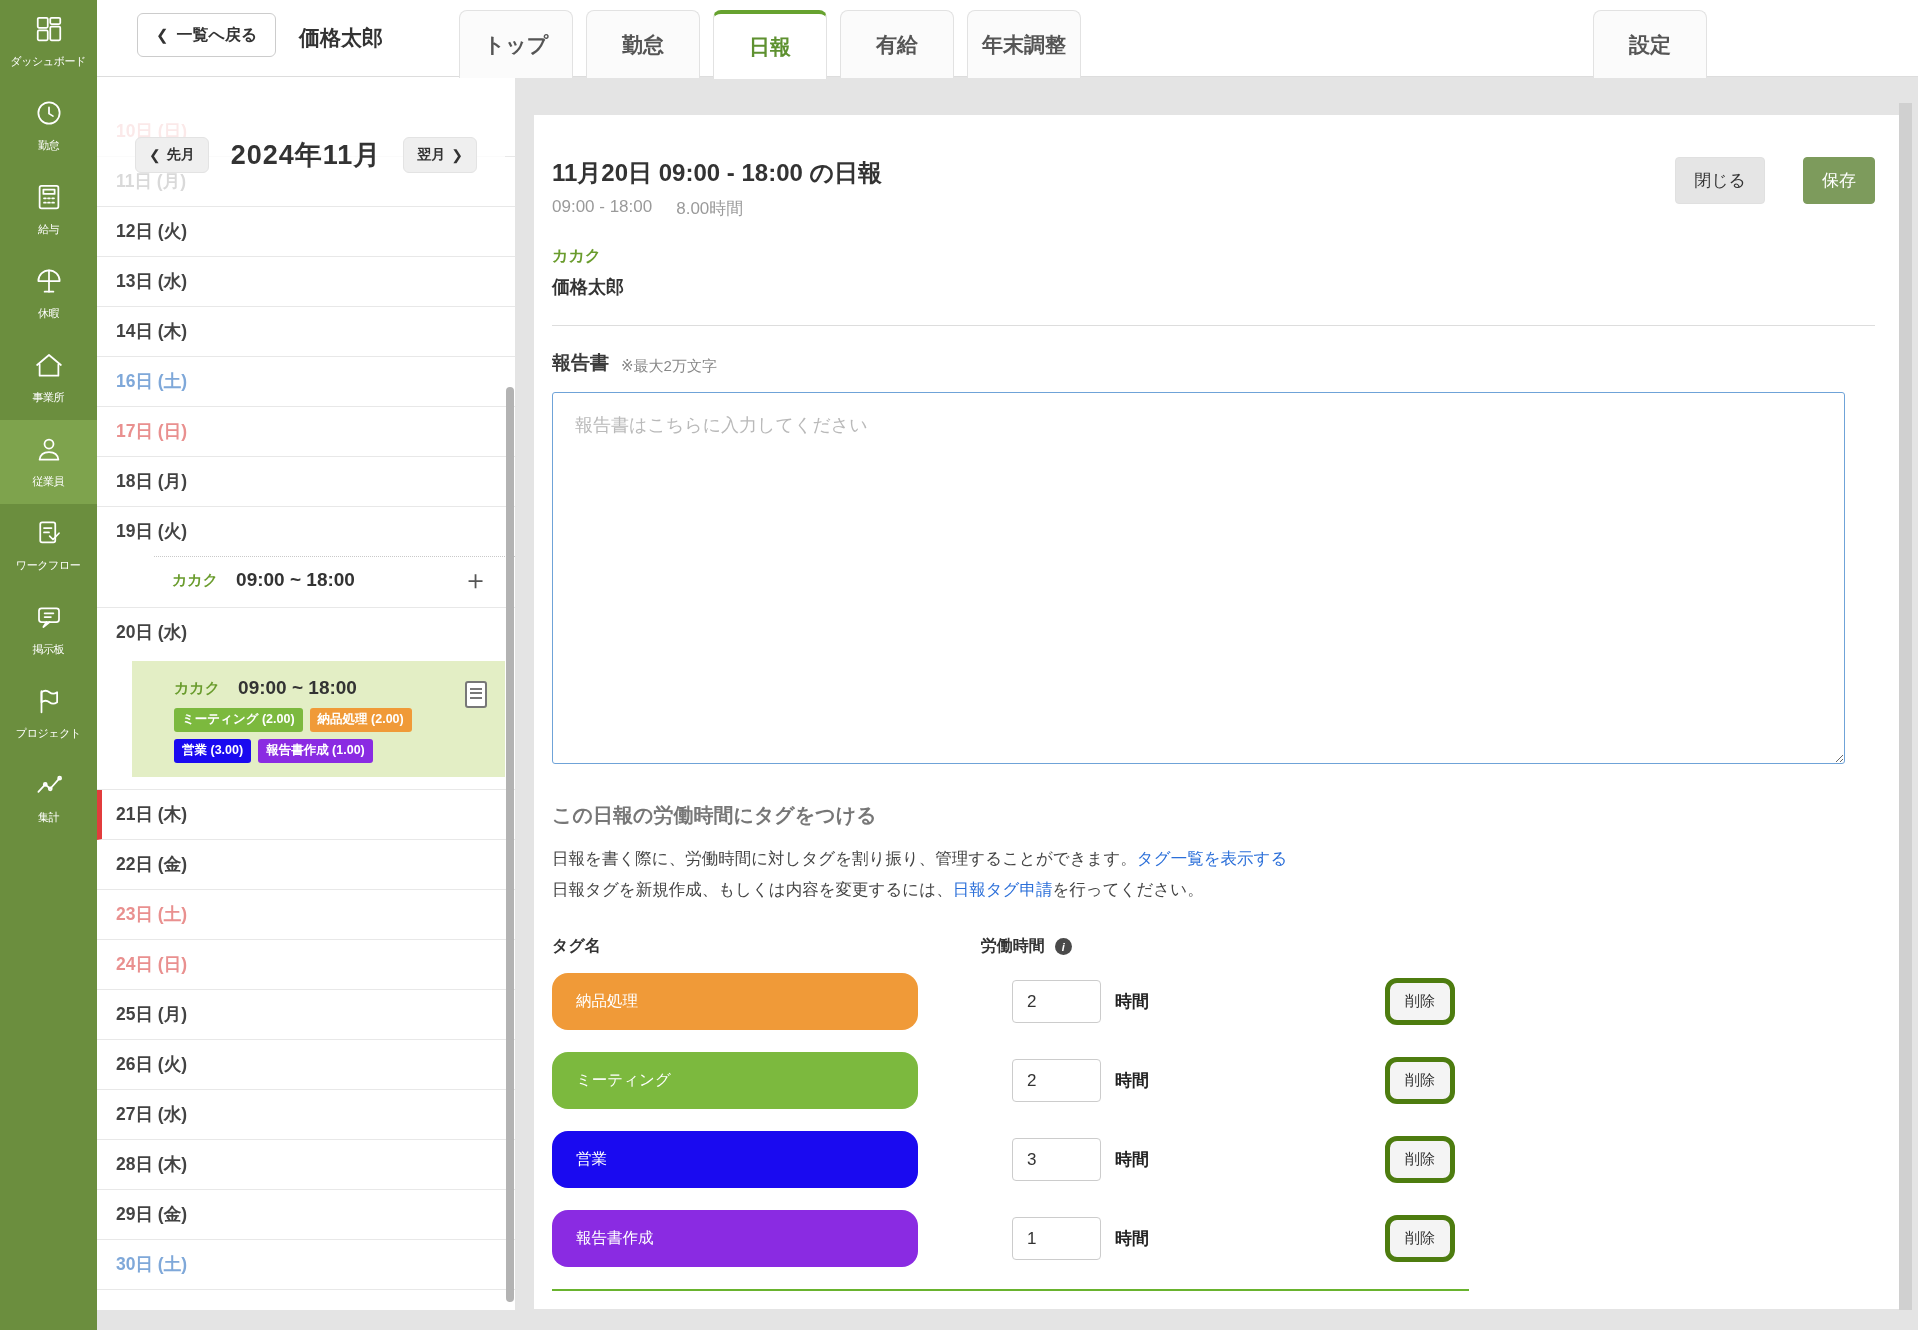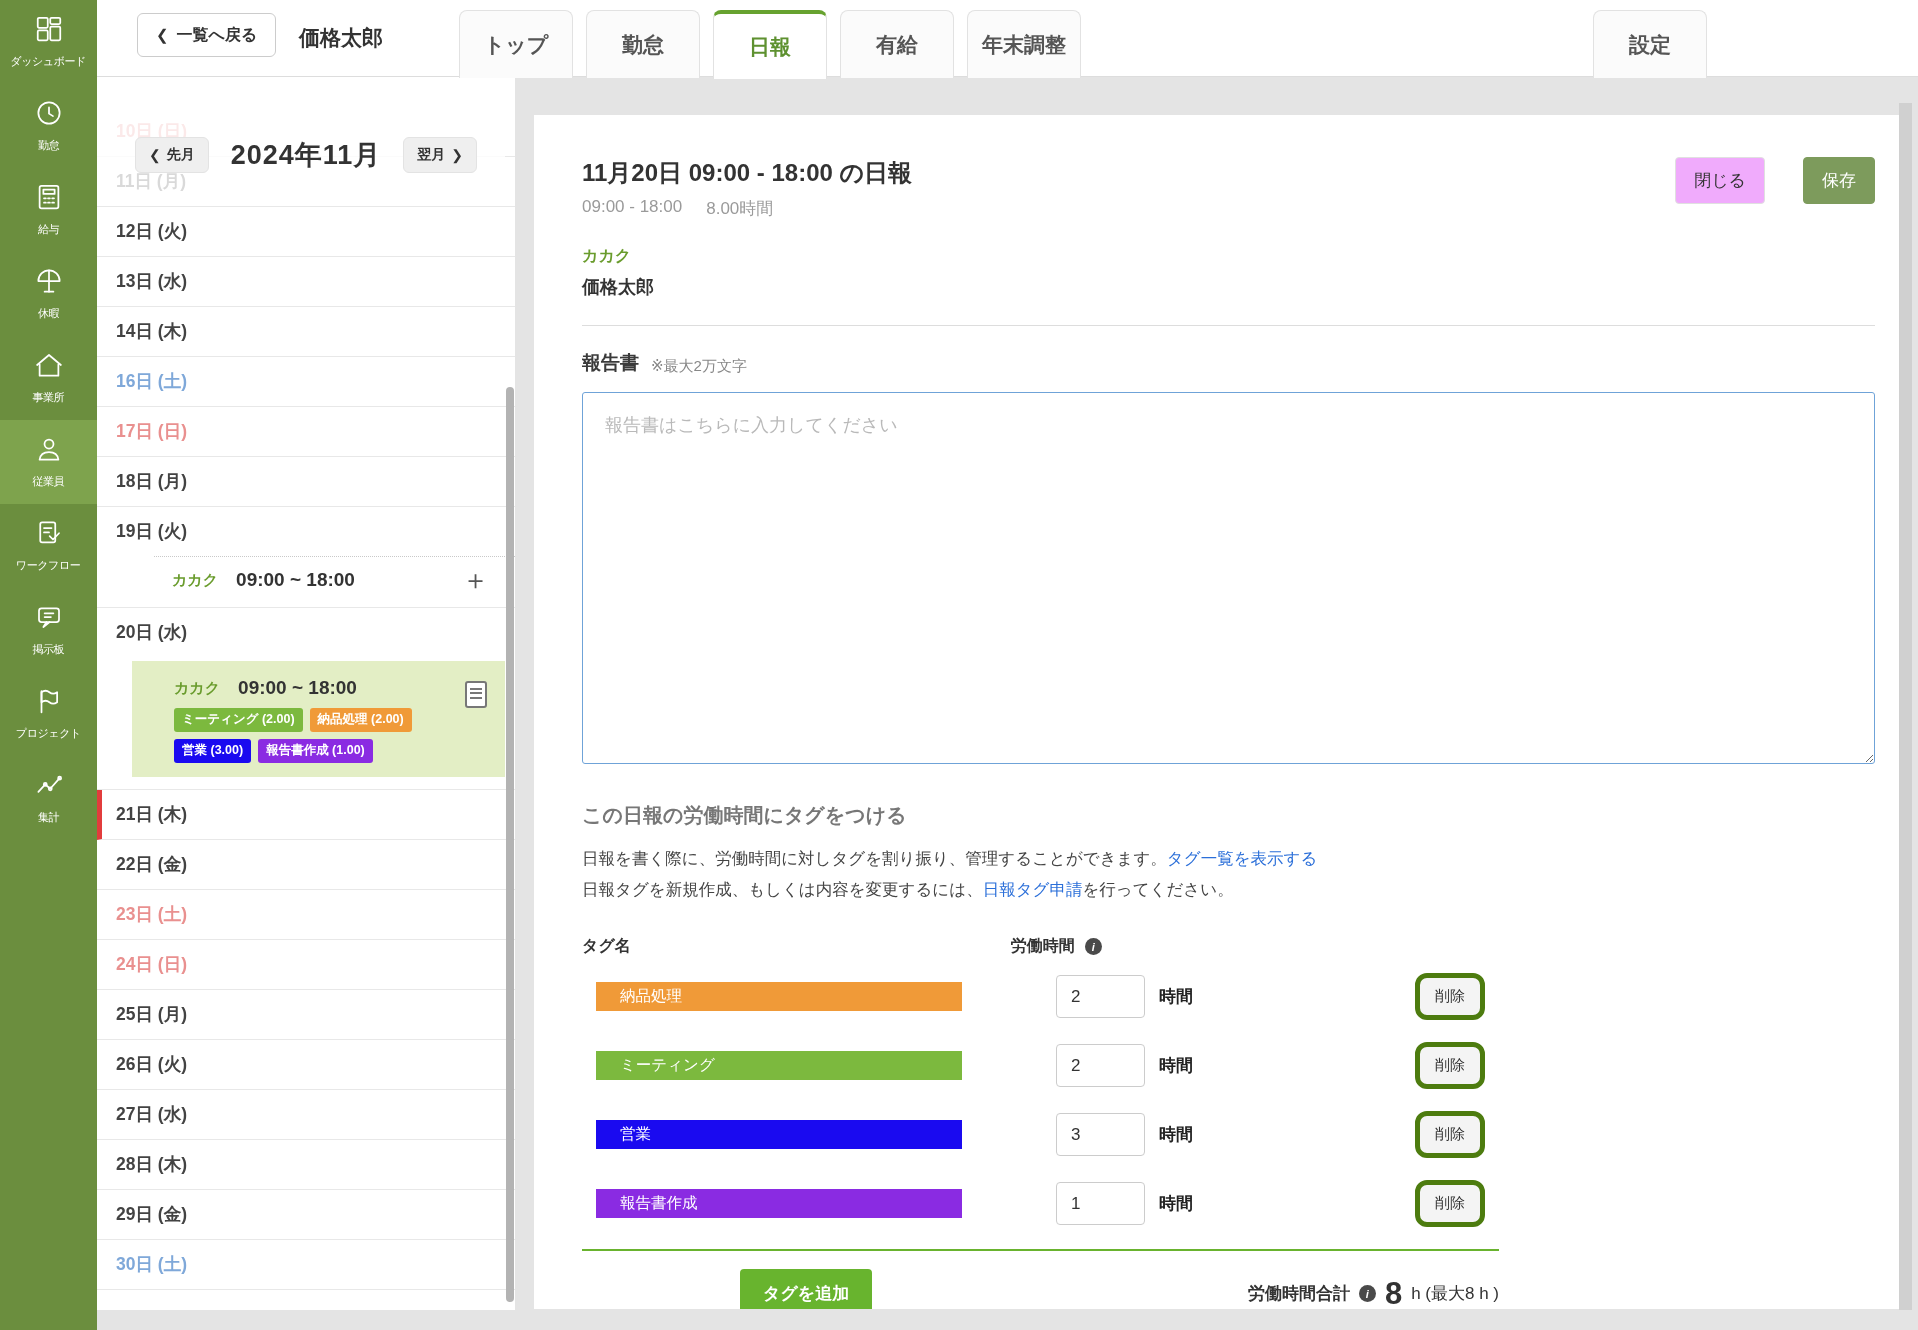--- a/index.html
+++ b/index.html
@@ -47,44 +47,44 @@
   .chips { display:flex; flex-wrap:wrap; gap:7px; margin-top:9px; max-width:300px; }
   .chip { color:#fff; font-size:12.5px; font-weight:600; padding:3px 8px 4px; border-radius:3px; white-space:nowrap; }
 
   
   .month-head { position:absolute; left:0; top:38px; right:10px; height:80px; background:rgba(255,255,255,.8); display:flex; align-items:center; padding-left:38px; z-index:5; }
   .nav-btn { background:#efefef; border:1px solid #e3e3e3; border-radius:6px; padding:8px 13px; font-size:14px; font-weight:bold; color:#333; display:flex; align-items:center; gap:6px; cursor:pointer; font-family:inherit; }
   .month-title { font-size:27px; font-weight:bold; color:#333; margin:0 22px; letter-spacing:1px; }
 
   
   .main-scroll { position:absolute; left:1802px; width:13px; top:26px; bottom:20px; background:#d0d0d0; cursor:pointer; }
-  .card { position:absolute; left:437px; top:38px; width:1365px; bottom:21px; background:#fff; padding:42px 24px 0 48px; overflow:hidden; }
+  .card { position:absolute; left:437px; top:38px; width:1365px; bottom:21px; background:#fff; padding:42px 24px 0 18px; overflow:hidden; }
   .card-head { display:flex; align-items:flex-start; }
   .card-title { font-size:24px; font-weight:bold; color:#333; }
   .head-btns { margin-left:auto; display:flex; gap:10px; }
-  .btn-close { background:#f0abfc; border:1px solid #e0e0e0; border-radius:4px; padding:11px 18px; font-size:17px; color:#333; cursor:pointer; font-family:inherit; }
+  .btn-close { background:#e5e5e5; border:1px solid #e0e0e0; border-radius:4px; padding:11px 18px; font-size:17px; color:#333; cursor:pointer; font-family:inherit; }
   .btn-save { background:#7d9b5c; border:1px solid #7d9b5c; border-radius:4px; padding:11px 18px; font-size:17px; color:#fff; cursor:pointer; font-family:inherit;margin-left:28px; }
   .card-sub { margin-top:8px; font-size:17px; color:#9a9a9a; display:flex; gap:24px; }
   .office-line { margin-top:26px; color:#6a9c2d; font-size:16px; font-weight:600; }
   .emp-line { margin-top:8px; font-size:18px; font-weight:bold; color:#333; }
   .hr { border:none; border-top:1px solid #ddd; margin-top:26px; }
   .rep-label-row { margin-top:24px; display:flex; align-items:flex-end; gap:12px; }
   .rep-label { font-size:19px; font-weight:bold; color:#3a3a3a; }
   .rep-note { font-size:15px; color:#888; }
   .rep-area { display:block; margin-top:16px; width:1293px; height:372px; border:1px solid #6fa3d8; border-radius:3px; padding:20px 22px; font-size:18px; color:#333; resize:both; outline:none; font-family:inherit; }
   .rep-area::placeholder { color:#b9b9b9; }
   .tag-head { margin-top:38px; font-size:20px; font-weight:bold; color:#777; }
   .tag-desc { margin-top:14px; font-size:16.5px; color:#444; line-height:1.85; }
   .tag-desc a { color:#2b6fd9; text-decoration:none; cursor:pointer; }
   .tag-table { margin-top:32px; width:917px; }
   .col-head { display:flex; font-size:16px; font-weight:bold; color:#333; margin-bottom:16px; }
   .col-hours { margin-left:380px; display:flex; align-items:center; gap:10px; }
   .info-i { display:inline-flex; width:17px; height:17px; border-radius:50%; background:#4a4a4a; color:#fff; font-size:11px; font-weight:bold; align-items:center; justify-content:center; font-style:italic; }
   .tag-row { display:flex; align-items:center; margin-bottom:22px; }
-  .tag-bar { width:366px; height:29px; border-radius:0; color:#fff; font-size:15.5px; display:flex; align-items:center; padding-left:24px; cursor:pointer;margin-left:14px; }
+  .tag-bar { width:366px; height:57px; border-radius:16px; color:#fff; font-size:15.5px; display:flex; align-items:center; padding-left:24px; cursor:pointer; }
   .hours-input { margin-left:94px; width:89px; height:43px; border:1px solid #ccc; border-radius:4px; padding-left:14px; font-size:17px; color:#333; font-family:inherit; background:#fff; }
   .unit { font-weight:bold; font-size:17px; color:#222; margin-left:14px; }
   .del-btn { margin-left:auto; margin-right:14px; background:#f4f4f4; border:5px solid #4d7c0f; border-radius:12px; padding:9px 15px; font-size:15px; color:#333; cursor:pointer; font-family:inherit; }
   .green-divider { border:none; border-top:2px solid #69b32e; width:917px; margin-top:6px; }
   .add-row { width:917px; display:flex; align-items:center; margin-top:18px; }
   .add-btn { margin-left:158px; background:#68b42e; border:none; border-radius:4px; padding:13px 23px; font-size:17px; font-weight:600; color:#fff; cursor:pointer; font-family:inherit; }
   .total { margin-left:auto; display:flex; align-items:center; gap:9px; color:#333; }
   .total-label { font-size:17px; font-weight:bold; }
   .total-value { font-size:31px; font-weight:bold; }
   .total-unit { font-size:17px; }

